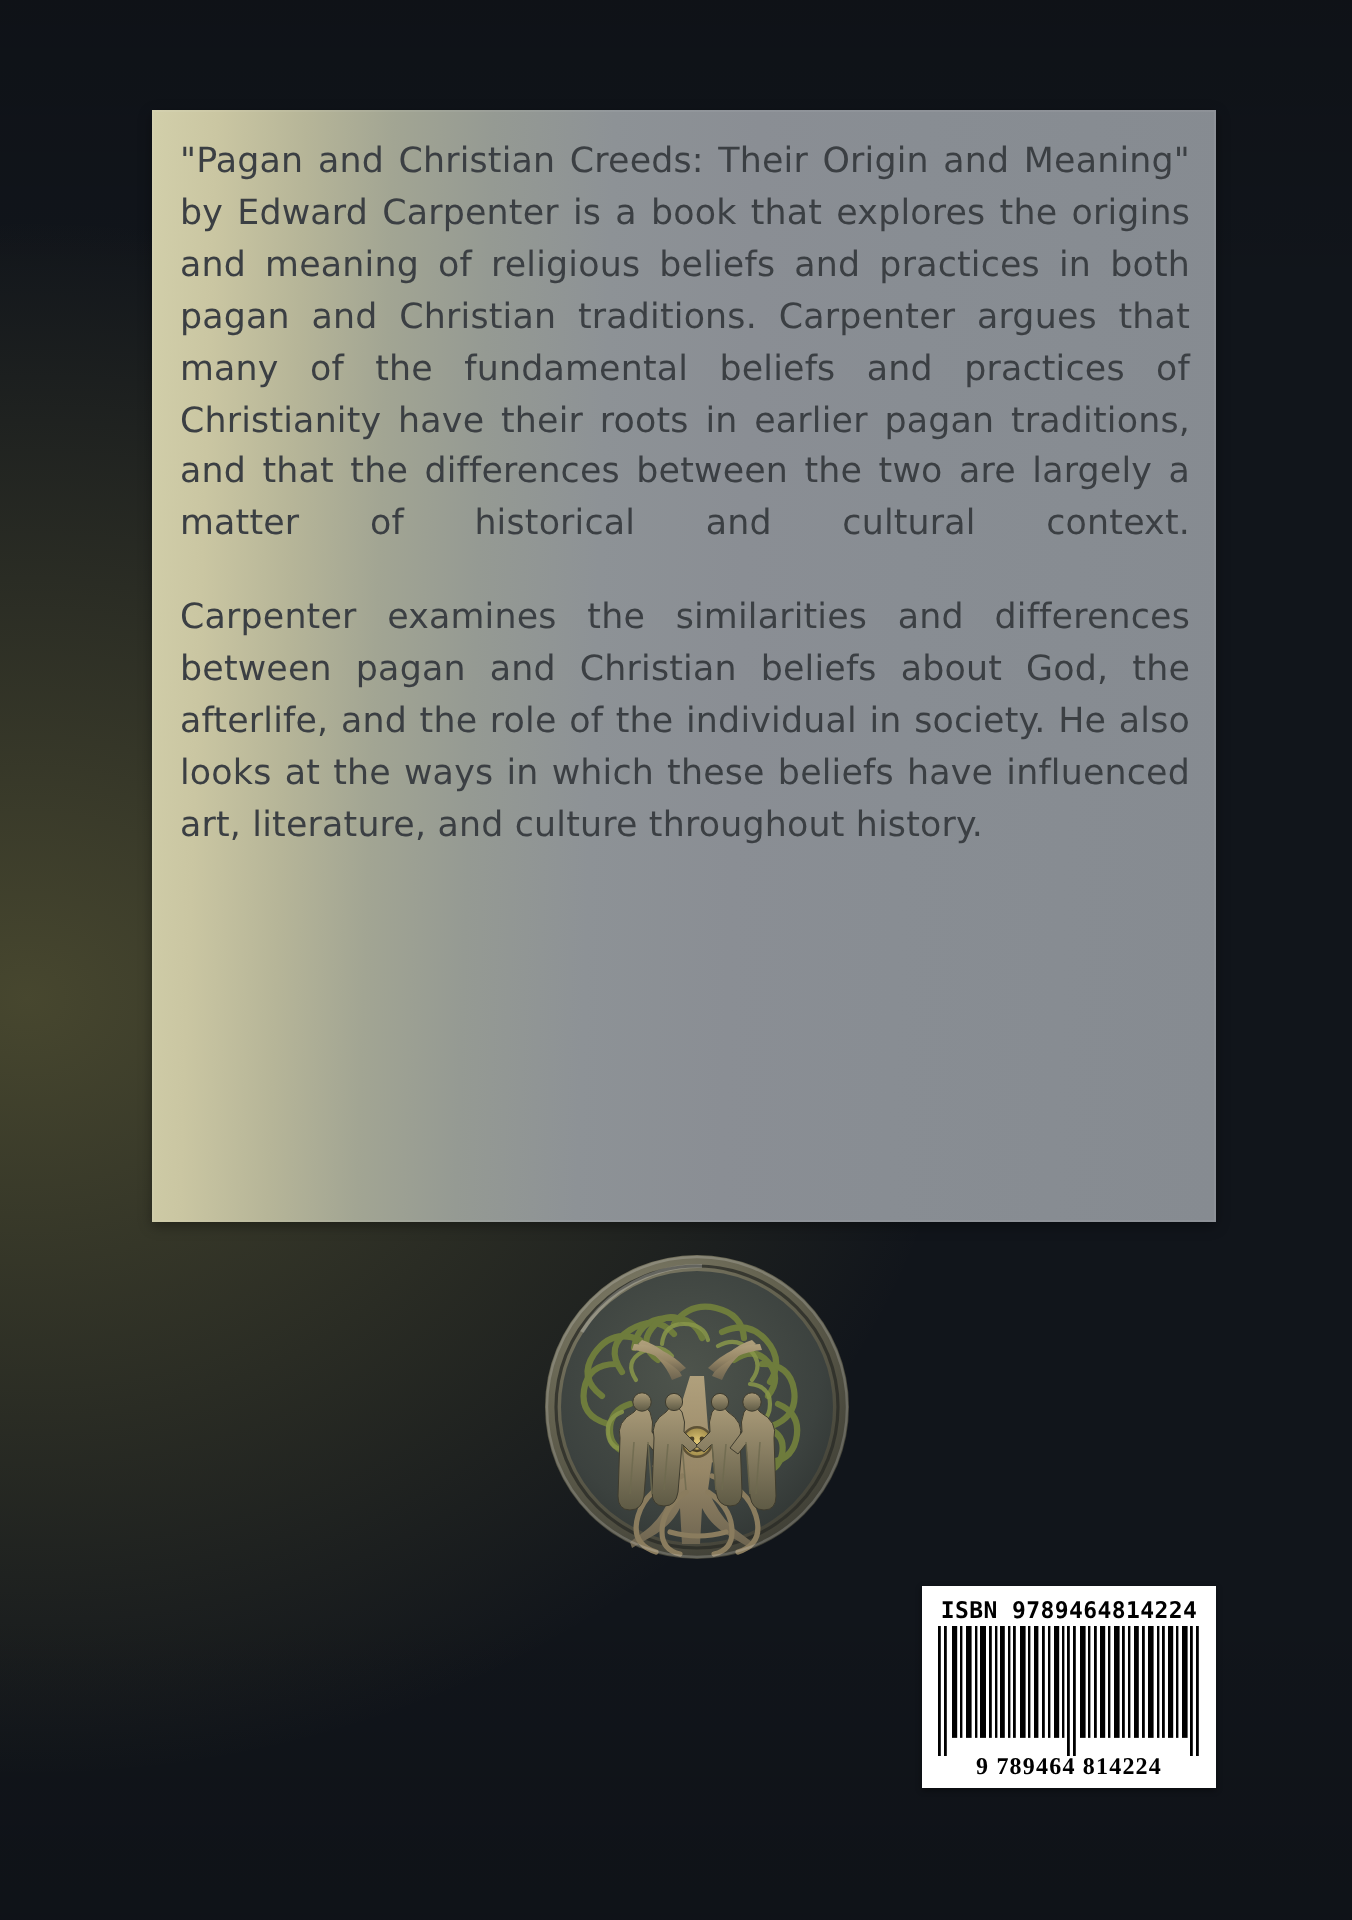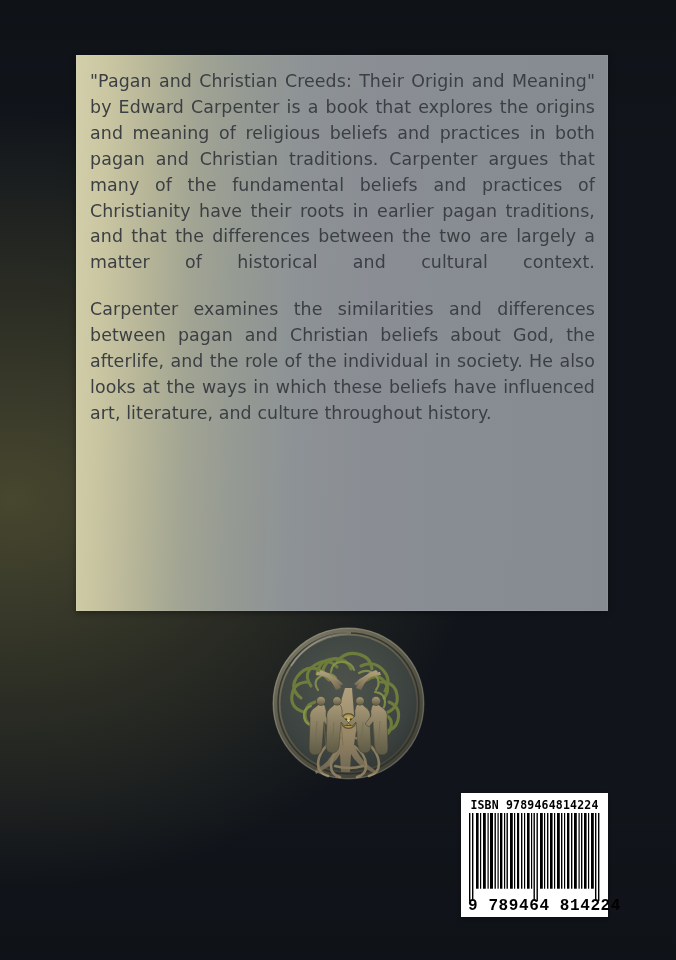--- a/index.html
+++ b/index.html
@@ -67,21 +67,21 @@
   
   #emblem{
     position:absolute;
     left:271px;top:626px;width:155px;height:155px;
   }
   #emblem svg{display:block;width:155px;height:155px;}
 
   
   #barcode-box{
     position:absolute;
-    left:461px;top:793px;width:147px;height:124px;
+    left:461px;top:793px;width:147px;height:101px;
     background:#ffffff;
     box-sizing:border-box;
     padding:6px 7px 5px 7px;
     display:flex;flex-direction:column;
     box-shadow:0 1px 3px rgba(0,0,0,.45);
   }
   #isbn-text{
     font-family:"DejaVu Sans Mono","Liberation Mono",monospace;
     font-size:11.5px;
     font-weight:700;
@@ -91,22 +91,22 @@
     line-height:12px;
     margin-bottom:2px;
     white-space:nowrap;
   }
   #bars{
     flex:1;
     display:block;
     width:100%;
   }
   #ean-digits{
-    font-family:Liberation Mono, monospace;
-    font-size:16px;
+    font-family:Liberation Serif, serif;
+    font-size:12px;
     font-weight:700;
     color:#000;
     letter-spacing:.6px;
     text-align:center;
     line-height:12px;
     white-space:nowrap;
     margin-top:-1px;
   }
 </style>
 </head>

